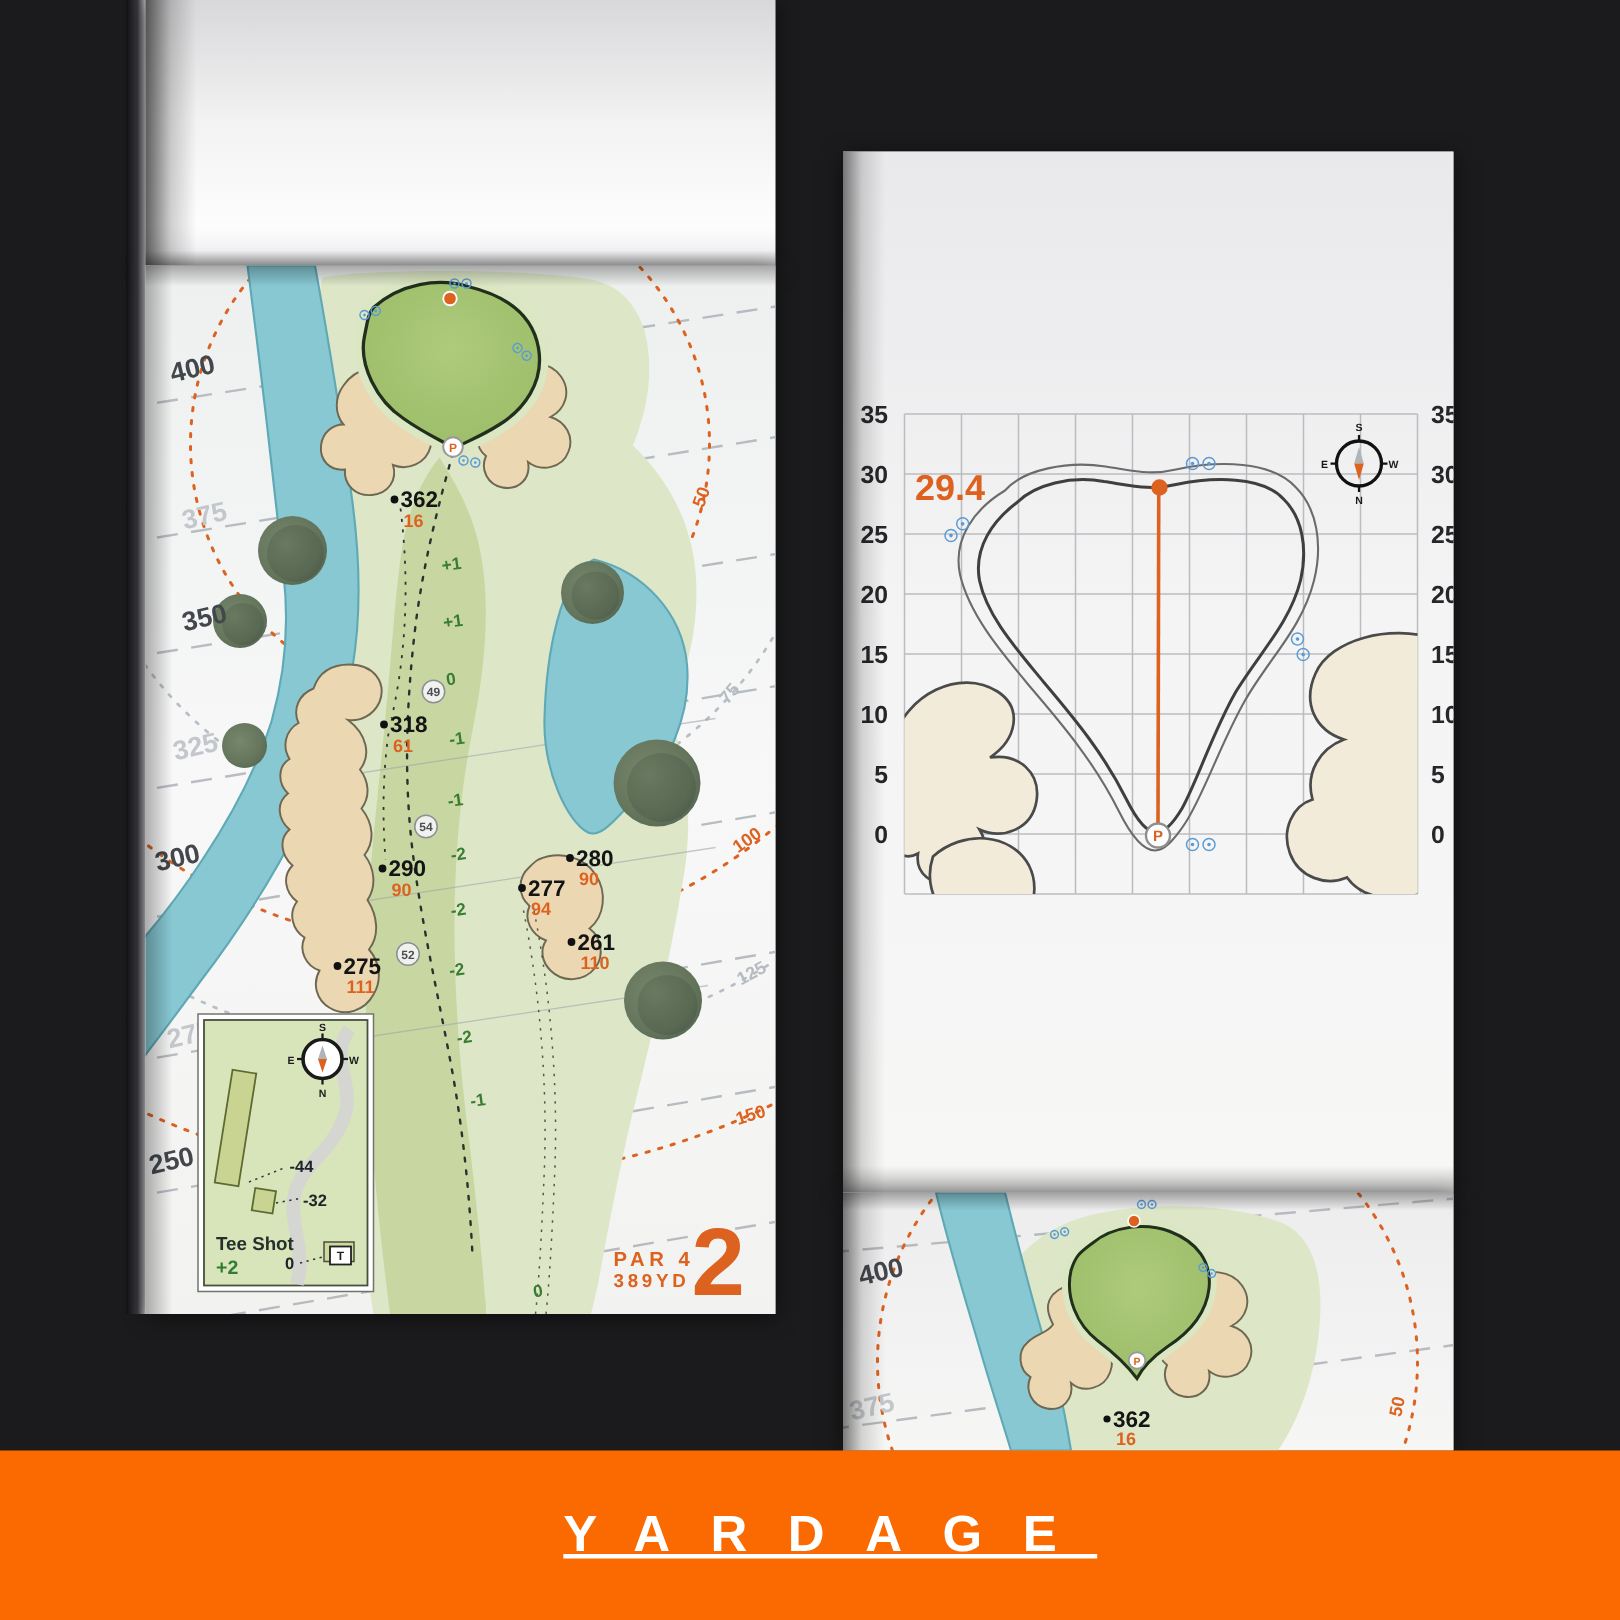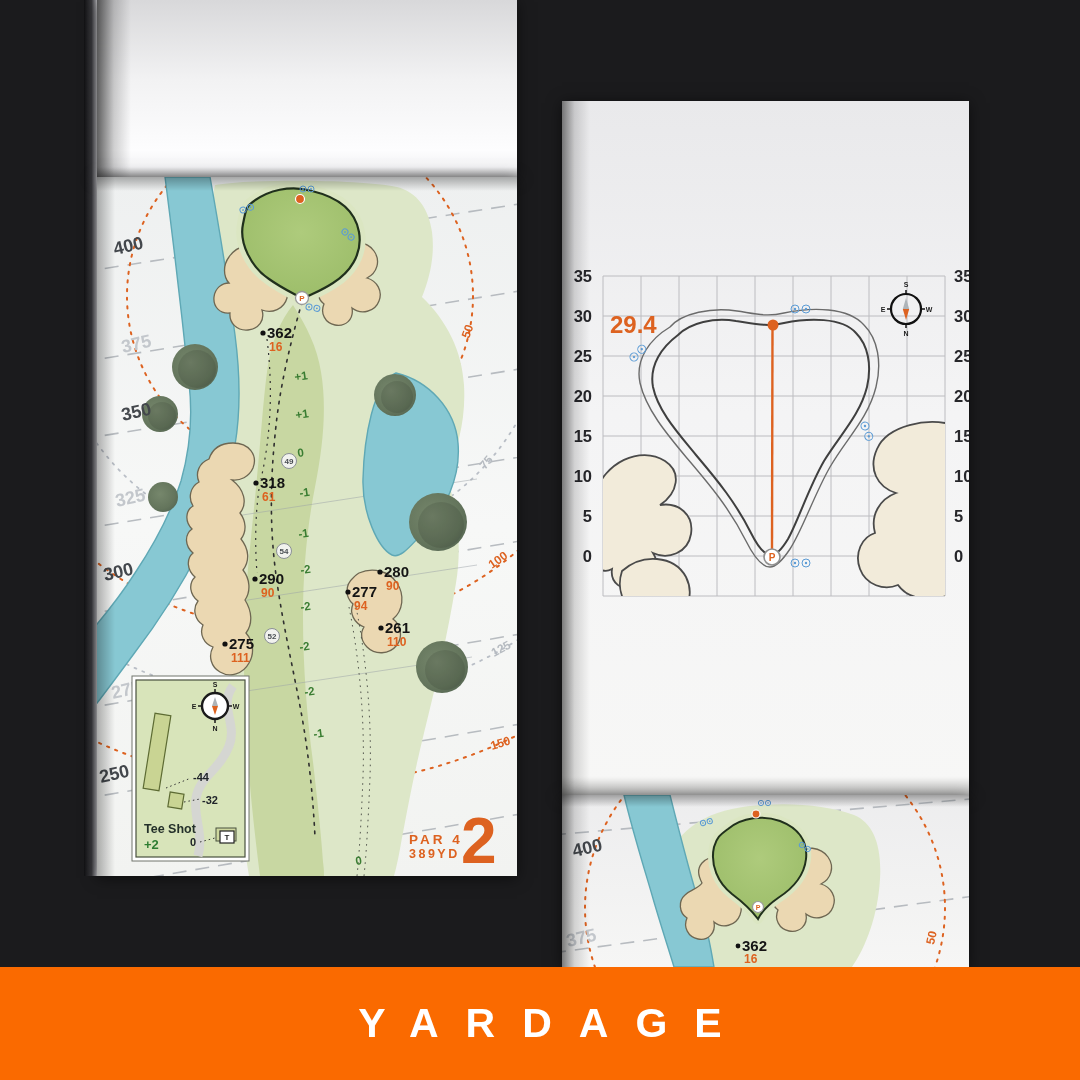--- a/index.html
+++ b/index.html
@@ -25,21 +25,21 @@
            background:linear-gradient(to right,rgba(0,0,0,.50),rgba(0,0,0,.14) 45%,transparent);}
   .gridP .foldb{position:absolute;left:0;right:0;bottom:0;height:18px;
            background:linear-gradient(to bottom,transparent,rgba(0,0,0,.26));}
   .nextP{left:562px;top:795px;width:407px;height:172px;}
   .nextP .curl{position:absolute;left:0;top:0;bottom:0;width:28px;
            background:linear-gradient(to right,rgba(0,0,0,.50),rgba(0,0,0,.14) 45%,transparent);}
   .nextP .shadtop{position:absolute;left:0;right:0;top:0;height:12px;
            background:linear-gradient(to bottom,rgba(0,0,0,.32),transparent);}
   .banner{position:absolute;left:0;top:967px;width:1080px;height:113px;background:#FA6A00;
           display:flex;align-items:center;justify-content:center;}
-  .banner span{color:#ffffff;font-weight:bold;font-size:41px;letter-spacing:27px;padding-left:27px;}
+  .banner span{color:#ffffff;font-weight:bold;font-size:34px;letter-spacing:27px;padding-left:27px;text-decoration:underline;}
   svg text{font-family:"Liberation Sans",sans-serif;}
   .ctd{fill:#43474c;font-size:18px;font-weight:bold;}
   .ctl{fill:#c3c7cc;font-size:18px;font-weight:bold;}
   .arcO{fill:#DD6220;font-size:12px;font-weight:bold;}
   .arcG{fill:#b6bbc1;font-size:12px;font-weight:bold;}
   .mk{fill:#141414;font-size:15px;font-weight:bold;}
   .mka{fill:#DD6220;font-size:12px;font-weight:bold;}
   .cl{fill:#3A7D32;font-size:11.5px;font-weight:bold;}
   .cir{fill:#4a4f54;font-size:8px;font-weight:bold;text-anchor:middle;}
   .spr{fill:none;stroke:#5B9BD5;stroke-width:1;}

